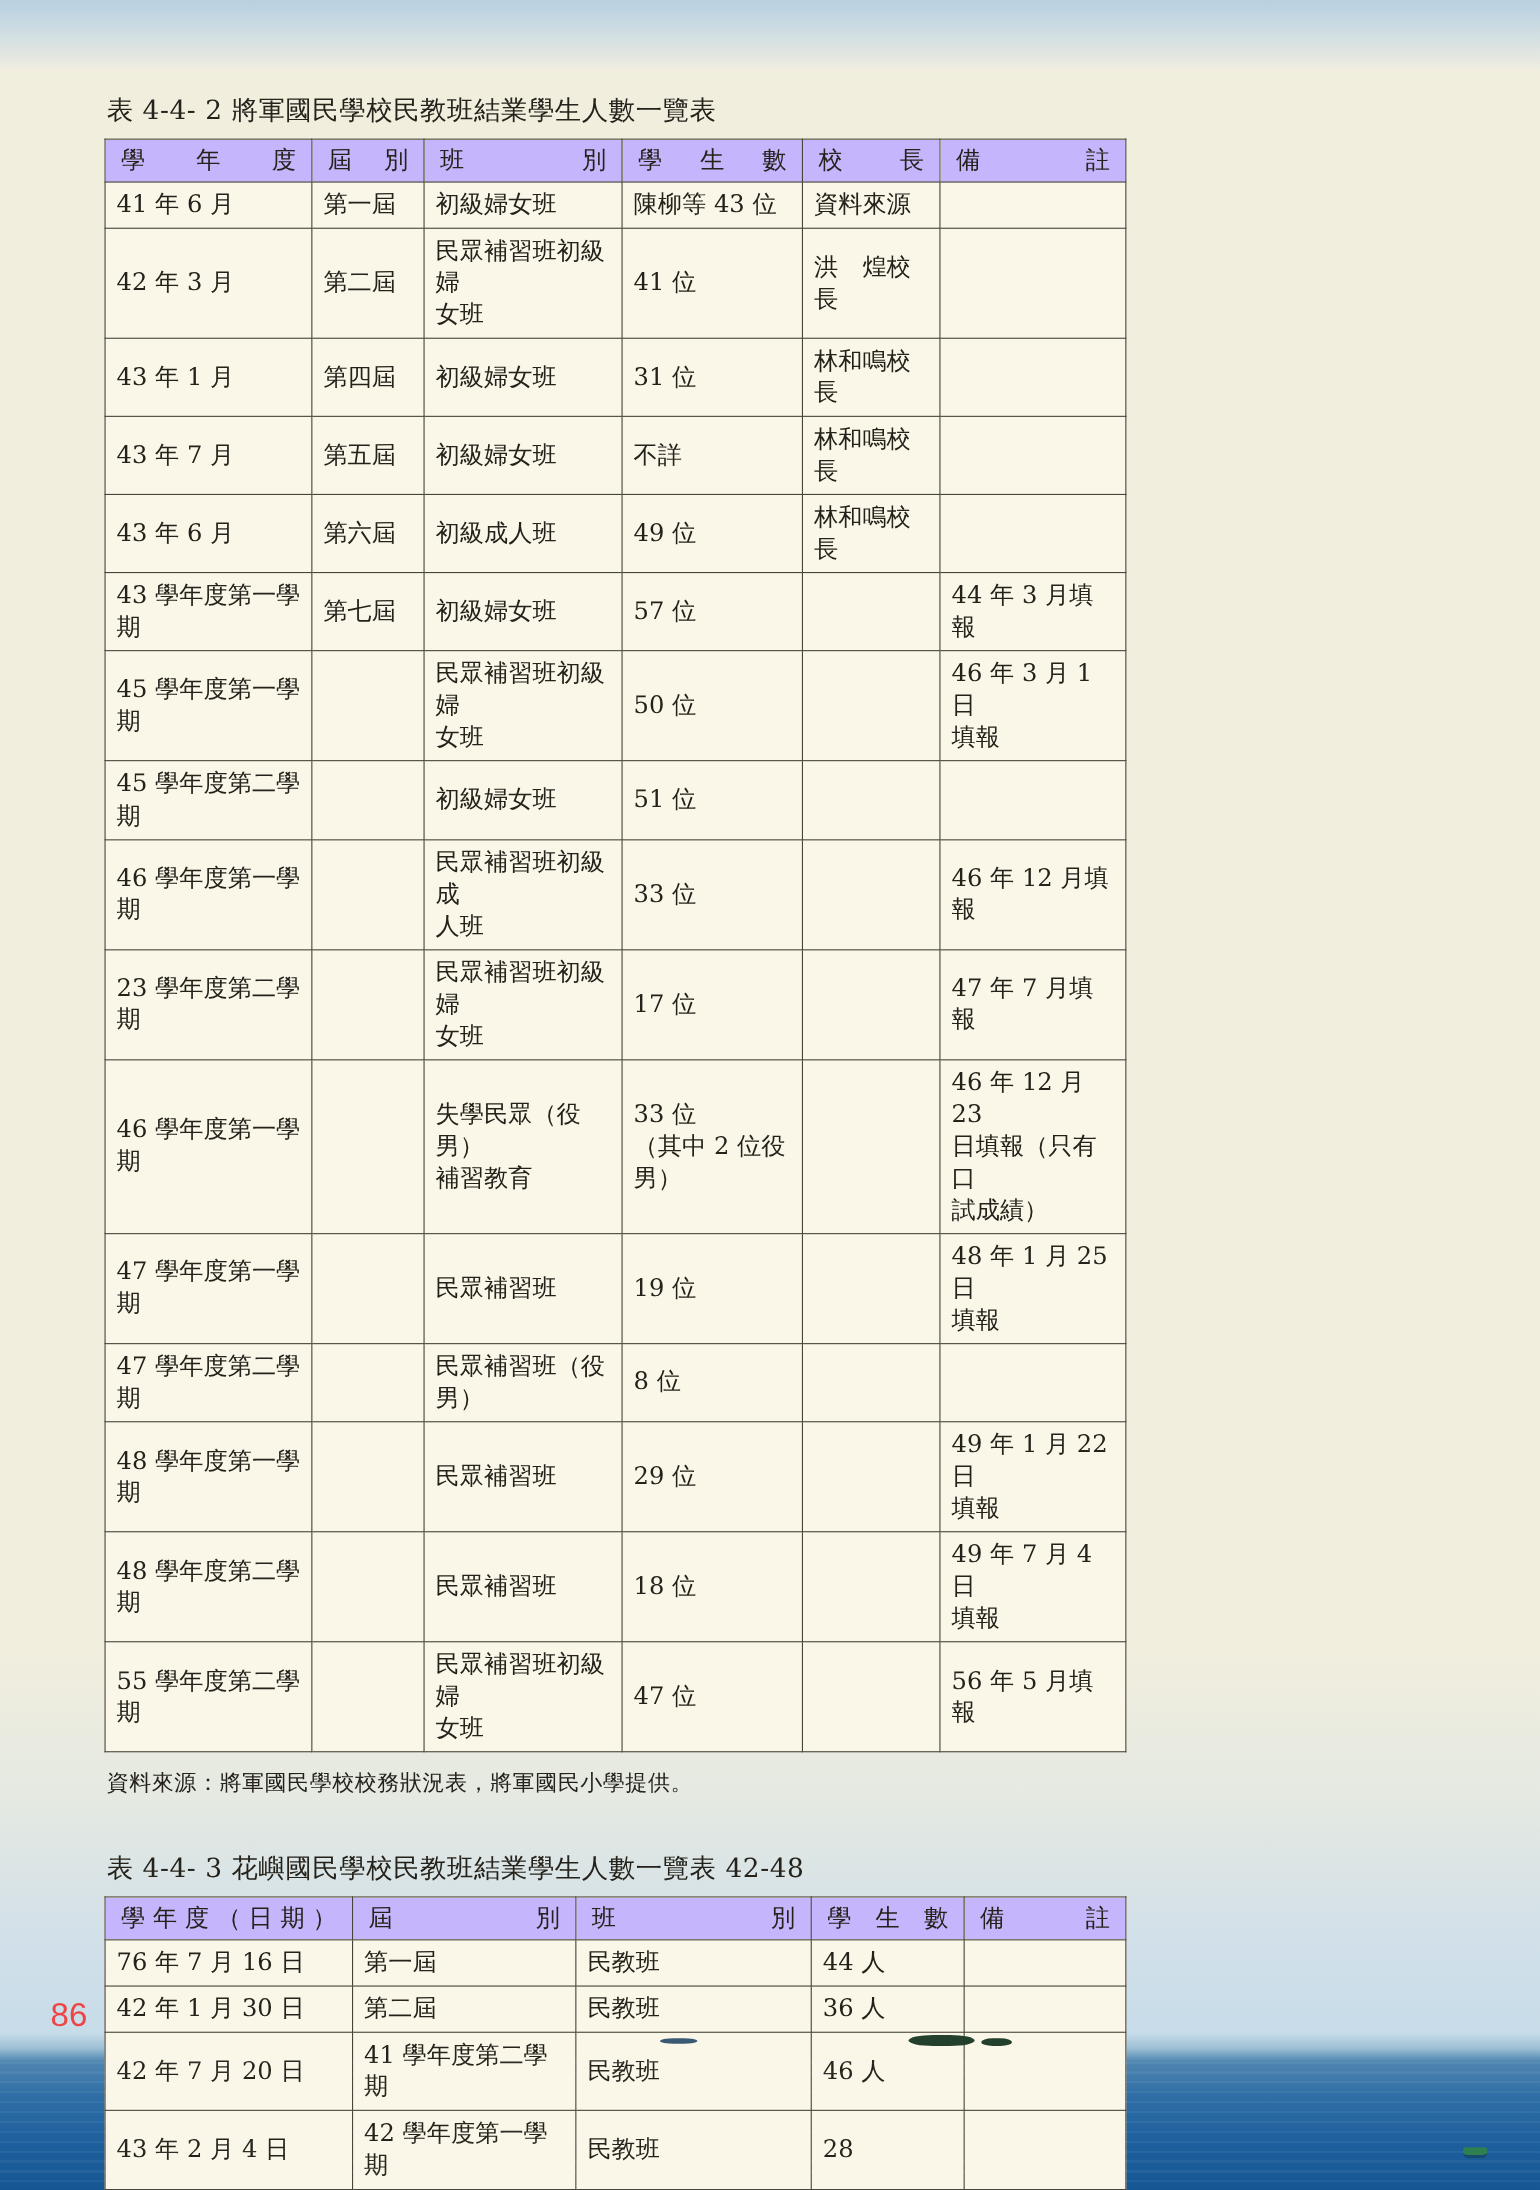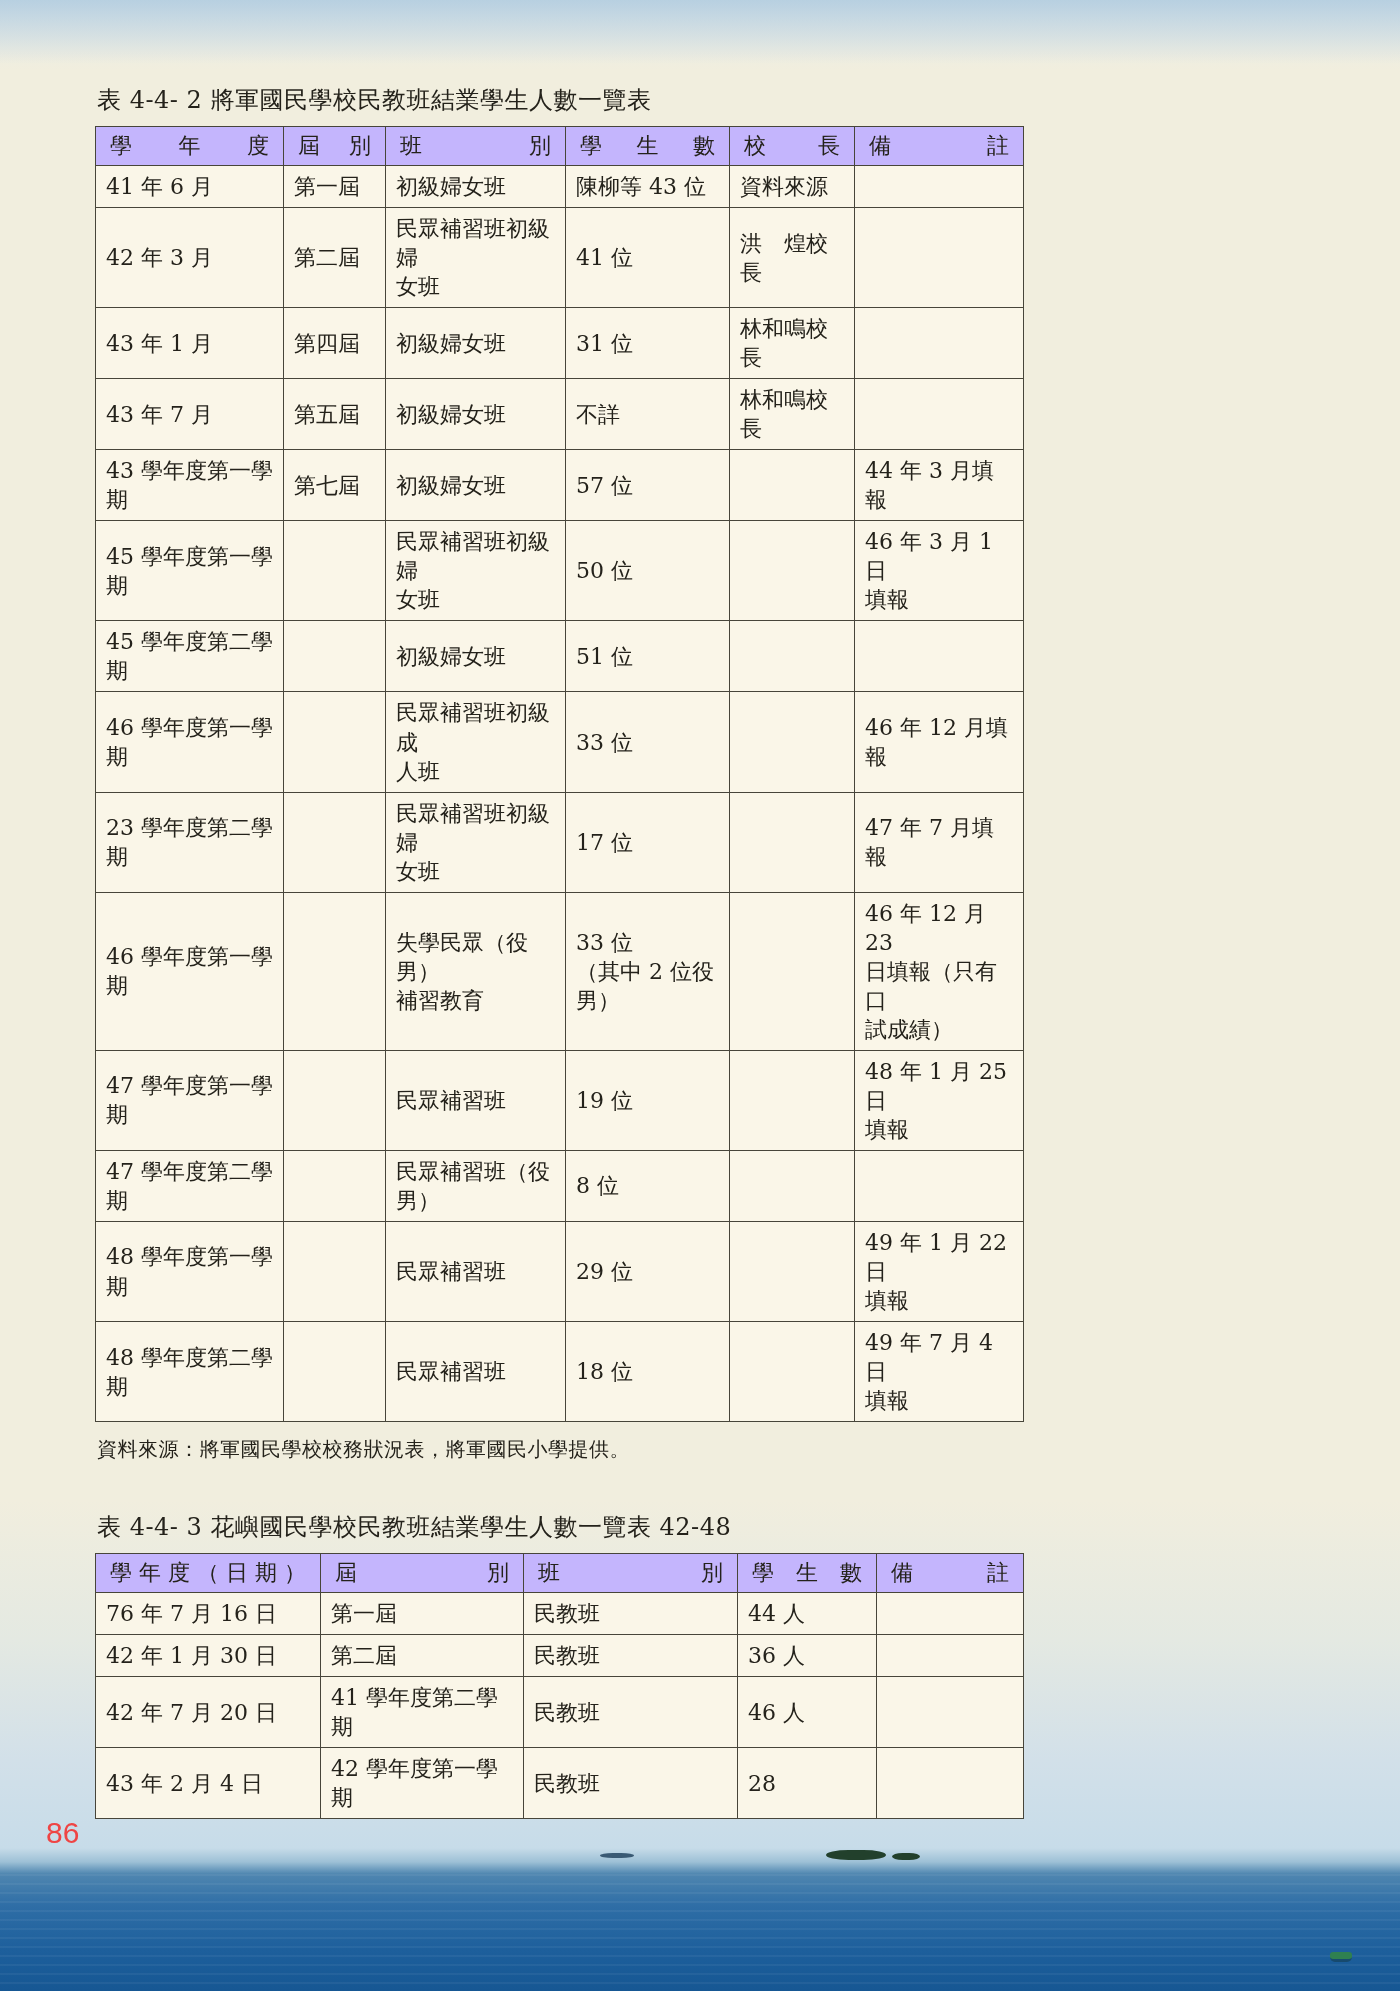--- a/index.html
+++ b/index.html
@@ -147,20 +147,28 @@
       </tr>
       <tr>
         <td>43 年 7 月</td>
         <td>第五屆</td>
         <td>初級婦女班</td>
         <td>不詳</td>
         <td>林和鳴校長</td>
         <td></td>
       </tr>
       <tr>
+        <td>43 年 6 月</td>
+        <td>第六屆</td>
+        <td>初級成人班</td>
+        <td>49 位</td>
+        <td>林和鳴校長</td>
+        <td></td>
+      </tr>
+      <tr>
         <td>43 學年度第一學期</td>
         <td>第七屆</td>
         <td>初級婦女班</td>
         <td>57 位</td>
         <td></td>
         <td>44 年 3 月填報</td>
       </tr>
       <tr>
         <td>45 學年度第一學期</td>
         <td></td>
@@ -236,20 +244,29 @@
 填報</td>
       </tr>
       <tr>
         <td>48 學年度第二學期</td>
         <td></td>
         <td>民眾補習班</td>
         <td>18 位</td>
         <td></td>
         <td>49 年 7 月 4 日
 填報</td>
+      </tr>
+      <tr>
+        <td>55 學年度第二學期</td>
+        <td></td>
+        <td>民眾補習班初級婦
+女班</td>
+        <td>47 位</td>
+        <td></td>
+        <td>56 年 5 月填報</td>
       </tr>
     </tbody>
   </table>
 
   <p class="source">資料來源：將軍國民學校校務狀況表，將軍國民小學提供。</p>
 
   <h2 class="tbl-title second">表 4-4- 3 花嶼國民學校民教班結業學生人數一覽表 42-48</h2>
 
   <table class="datatable">
     <colgroup>

